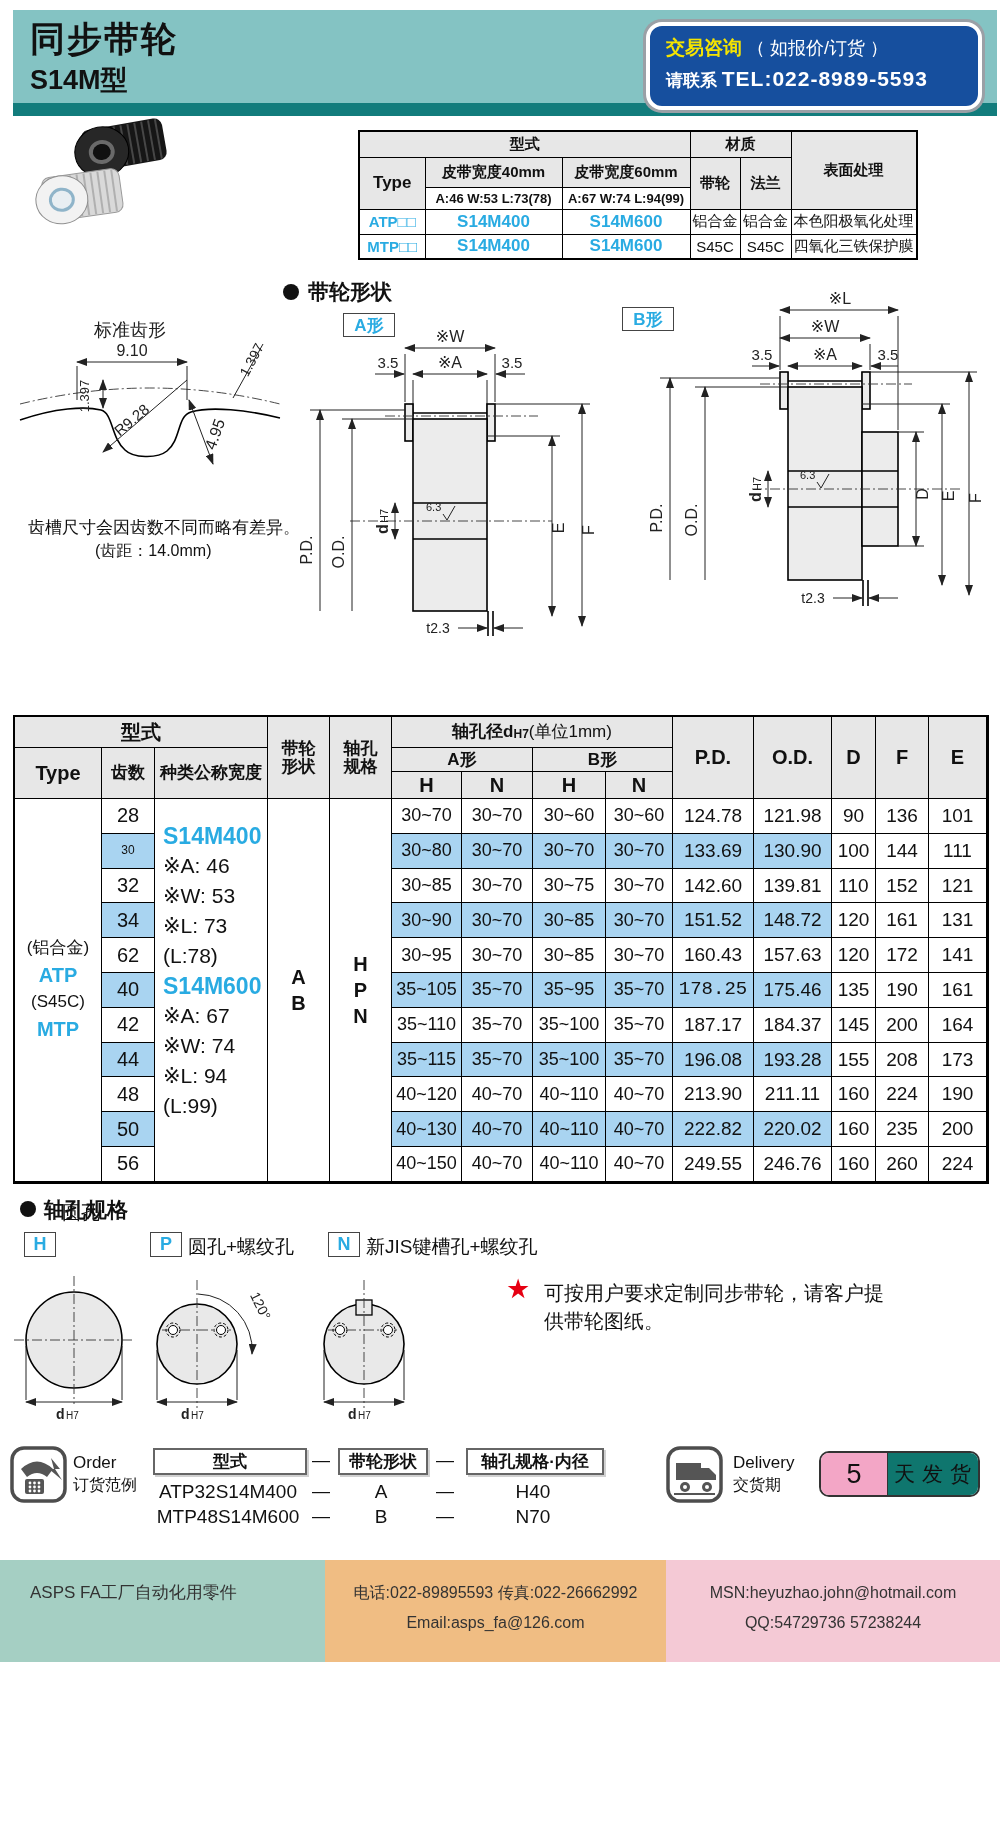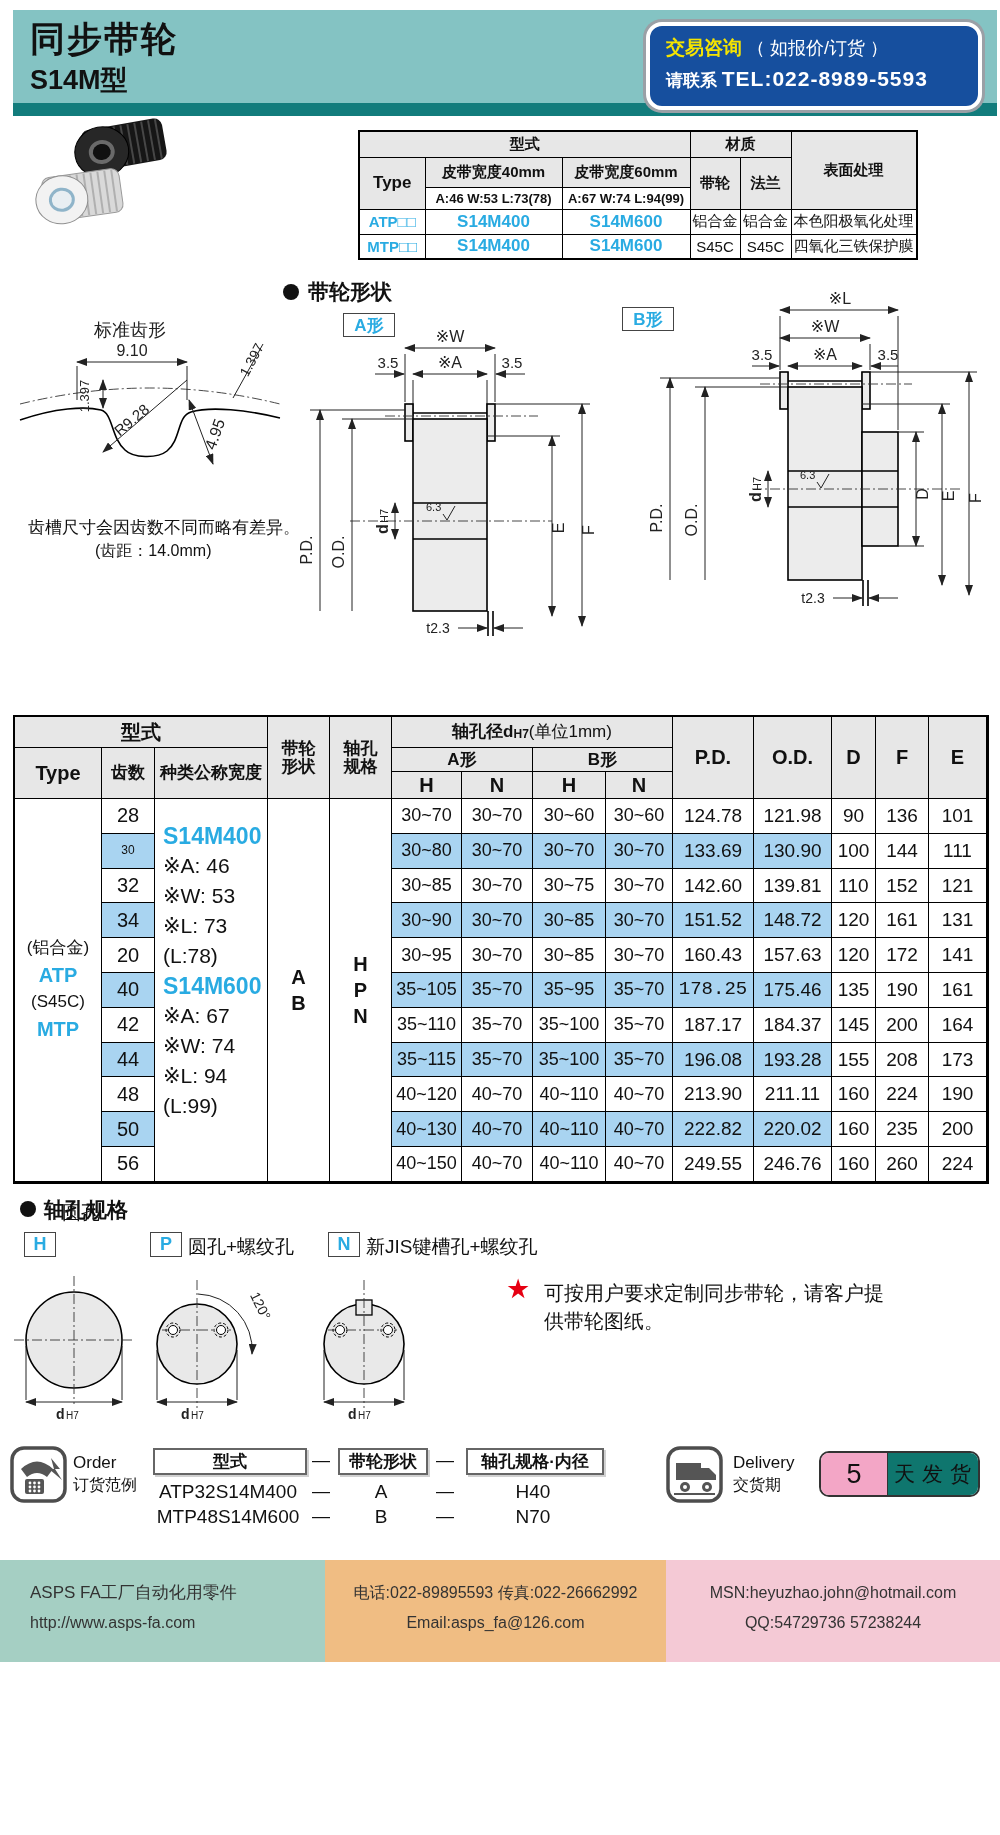--- a/index.html
+++ b/index.html
@@ -413,21 +413,21 @@
       <div class="cell body hl" style="font-size: 20px; grid-area: 7 / 2;">34</div>
       <div class="cell body hl" style="font-size: 18px; grid-area: 7 / 6;">30~90</div>
       <div class="cell body hl" style="font-size: 18px; grid-area: 7 / 7;">30~70</div>
       <div class="cell body hl" style="font-size: 18px; grid-area: 7 / 8;">30~85</div>
       <div class="cell body hl" style="font-size: 18px; grid-area: 7 / 9;">30~70</div>
       <div class="cell body hl" style="grid-area: 7 / 10;">151.52</div>
       <div class="cell body hl" style="grid-area: 7 / 11;">148.72</div>
       <div class="cell body" style="grid-area: 7 / 12;">120</div>
       <div class="cell body" style="grid-area: 7 / 13;">161</div>
       <div class="cell body" style="grid-area: 7 / 14;">131</div>
-      <div class="cell body" style="font-size: 20px; grid-area: 8 / 2;">20</div>
+      <div class="cell body" style="font-size: 20px; grid-area: 8 / 2;">62</div>
       <div class="cell body" style="font-size: 18px; grid-area: 8 / 6;">30~95</div>
       <div class="cell body" style="font-size: 18px; grid-area: 8 / 7;">30~70</div>
       <div class="cell body" style="font-size: 18px; grid-area: 8 / 8;">30~85</div>
       <div class="cell body" style="font-size: 18px; grid-area: 8 / 9;">30~70</div>
       <div class="cell body" style="grid-area: 8 / 10;">160.43</div>
       <div class="cell body" style="grid-area: 8 / 11;">157.63</div>
       <div class="cell body" style="grid-area: 8 / 12;">120</div>
       <div class="cell body" style="grid-area: 8 / 13;">172</div>
       <div class="cell body" style="grid-area: 8 / 14;">141</div>
       <div class="cell body hl" style="font-size: 20px; grid-area: 9 / 2;">40</div>
@@ -598,21 +598,20 @@
   </svg>
   <div class="abs icon-label-en" style="left:733px;top:1453px">Delivery</div>
   <div class="abs icon-label-cn" style="left:733px;top:1475px">交货期</div>
   <div class="abs dbox">
     <div class="pink">5</div>
     <div class="wht">天发货</div>
   </div>
 
   <div class="abs foot f-l">
     <div class="big1">ASPS  FA工厂自动化用零件</div>
-    <div>http://www.asps-fa.com</div>
   </div>
   <div class="abs foot f-m">
     <div>电话:022-89895593  传真:022-26662992</div>
     <div>Email:asps_fa@126.com</div>
   </div>
   <div class="abs foot f-r">
     <div>MSN:heyuzhao.john@hotmail.com</div>
     <div>QQ:54729736   57238244</div>
   </div>
 

